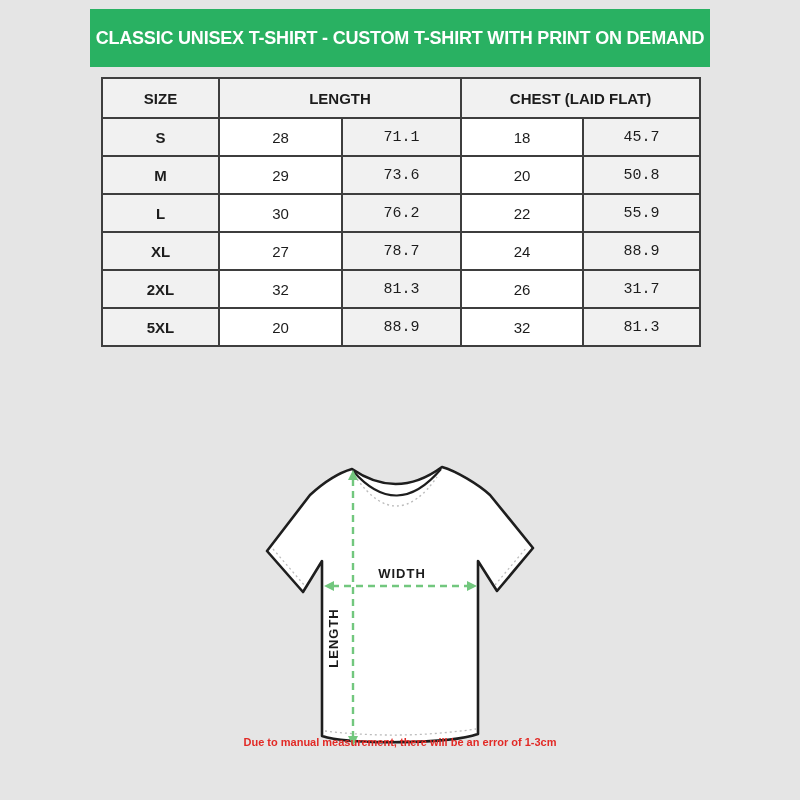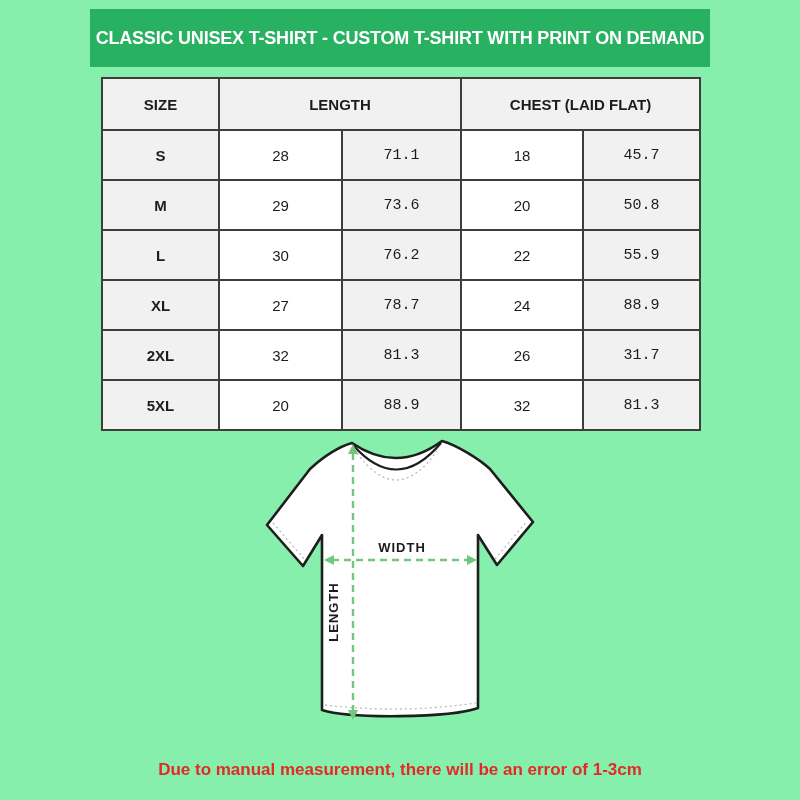--- a/index.html
+++ b/index.html
@@ -1,52 +1,52 @@
 <!DOCTYPE html>
 <html><head>
 <meta charset="utf-8">
 <style>
   html,body { margin:0; padding:0; background:#ffffff; }
   .page {
-    position:relative; width:800px; height:800px; background:#86efac;
+    position:relative; width:800px; height:800px; background:#e5e5e5;
     font-family:"Liberation Sans", sans-serif; overflow:hidden;
   }
   
   .banner {
     position:absolute; left:90px; top:9px; width:620px; height:58px;
     background:#29b162; display:flex; align-items:center; justify-content:center;
   }
   .banner h1 {
     margin:0; color:#ffffff; font-size:18px; font-weight:bold;
     letter-spacing:-0.2px; white-space:nowrap;
   }
   
   table.size-table {
     position:absolute; left:101px; top:77px; width:598px;
     border-collapse:collapse; table-layout:fixed;
   }
   .size-table th, .size-table td {
     border:2px solid #3e3e3e; text-align:center; vertical-align:middle;
-    padding:6px; height:36px; font-size:15px; color:#1c1c1c;
+    padding:0; height:36px; font-size:15px; color:#1c1c1c;
   }
   .size-table thead th { height:38px; background:#f1f1f1; font-weight:bold; }
   .size-table tbody th { background:#f1f1f1; font-weight:bold; }
   .size-table td { background:#ffffff; font-weight:normal; }
   .size-table td.shade { background:#f1f1f1;font-family:Liberation Mono, monospace; }
   
-  figure.diagram { position:absolute; left:250px; top:422px; margin:0; width:300px; height:320px; }
+  figure.diagram { position:absolute; left:250px; top:448px; margin:0; width:300px; height:320px; }
   .diagram svg { display:block; }
   .diagram text {
     font-family:"Liberation Sans", sans-serif; font-weight:bold;
     font-size:13px; letter-spacing:1px; fill:#1c1c1c;
   }
   
   p.footnote {
-    position:absolute; left:0; right:0; top:760px; margin:0;
-    text-align:center; font-size:17px; font-weight:bold; color:#e22a26;
+    position:absolute; left:0; right:0; top:736px; margin:0;
+    text-align:center; font-size:11px; font-weight:bold; color:#e22a26;
   }
 </style>
 </head>
 <body>
 
 <div class="page">
 
   <header class="banner">
     <h1>CLASSIC UNISEX T-SHIRT - CUSTOM T-SHIRT WITH PRINT ON DEMAND</h1>
   </header>

